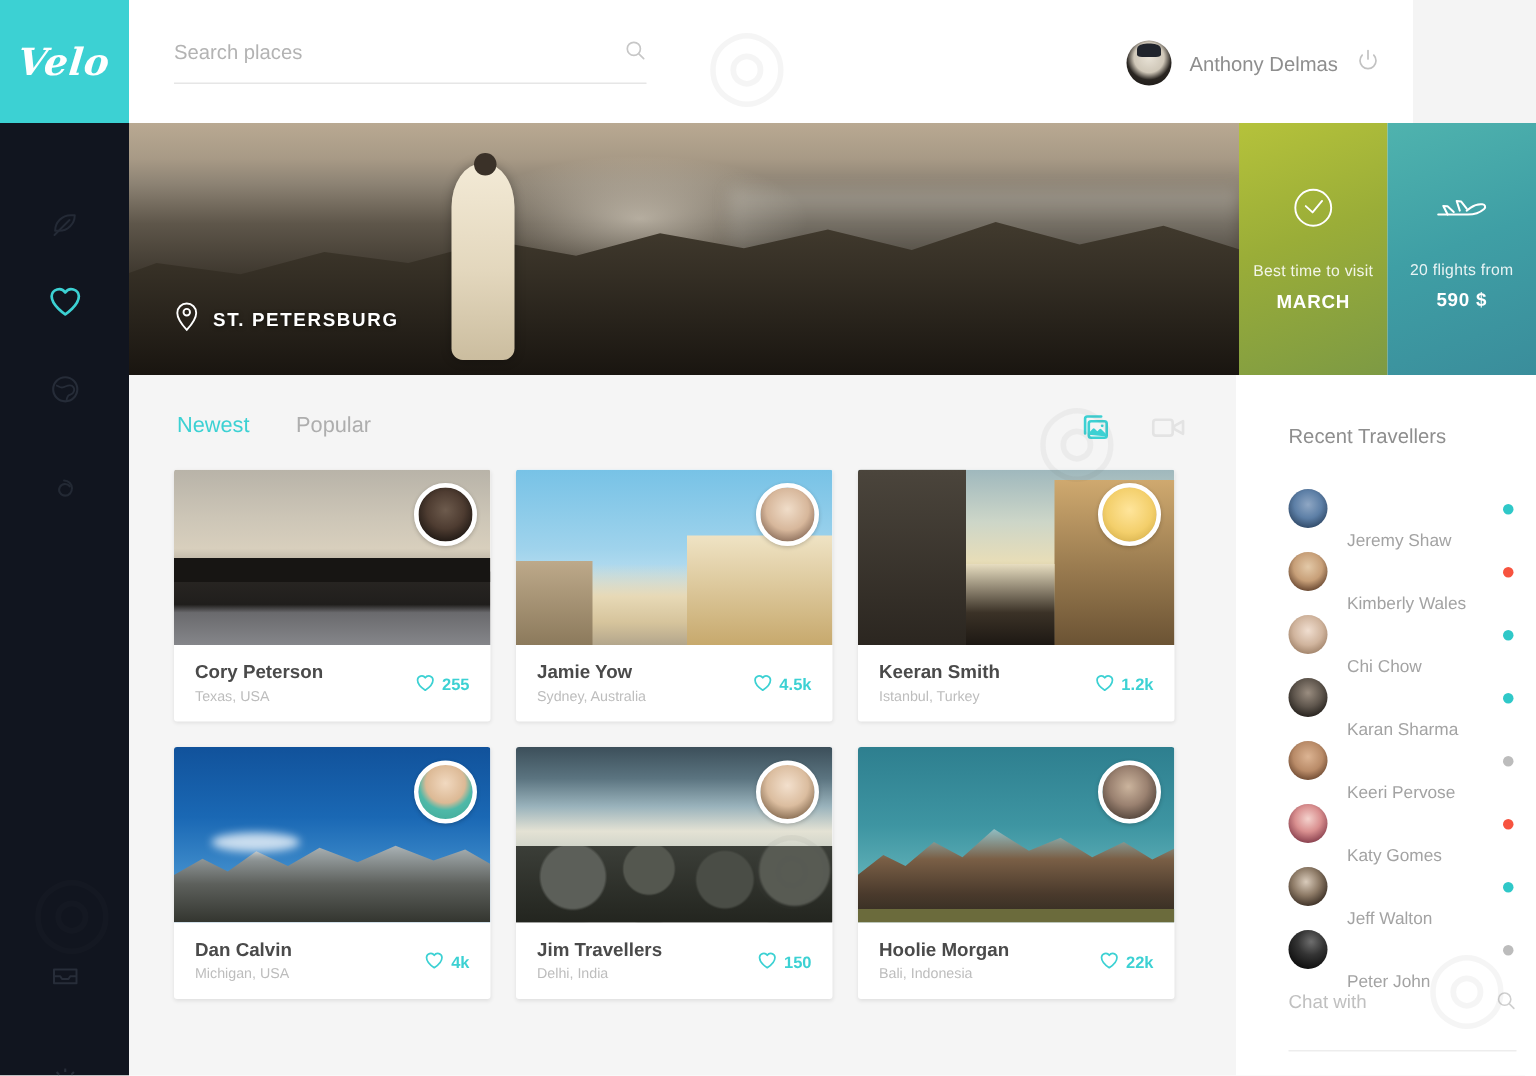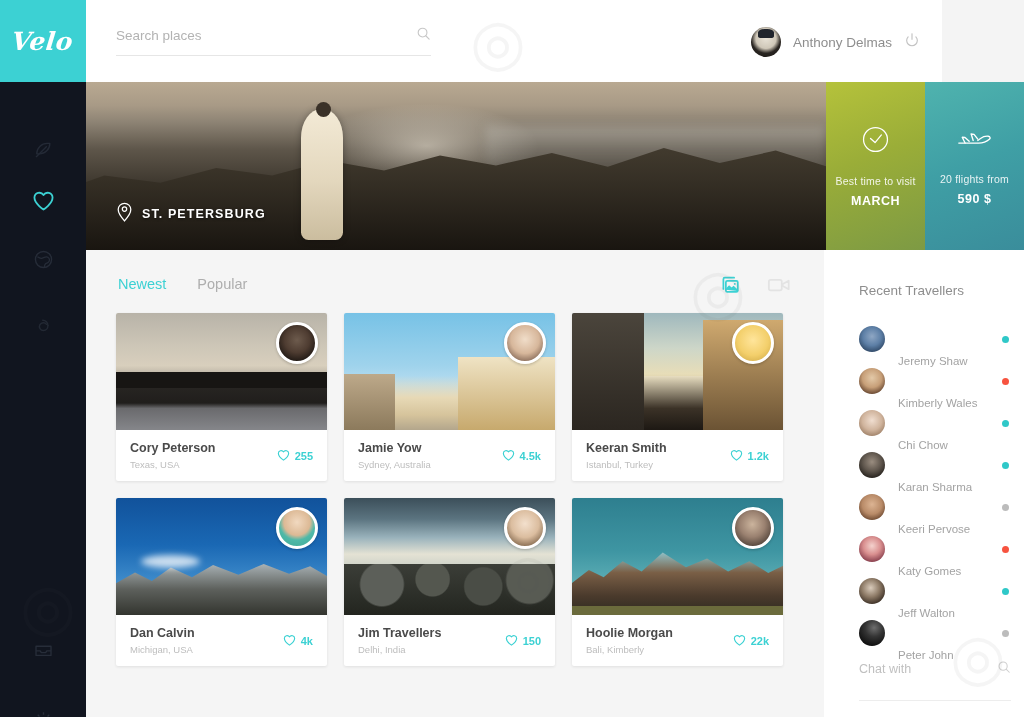--- a/index.html
+++ b/index.html
@@ -471,21 +471,21 @@
       <div class="card">
         <div class="card-photo">
           <div class="sky" style="background:linear-gradient(to bottom,#2e7f8f 0%,#3e95a2 45%,#63b3b9 78%,#8cc8c6 100%)"></div>
           <div class="land" style="height:62%;background:linear-gradient(to bottom,#cfe9ea 0%,#8fb9bd 16%,#7a5f46 42%,#4a3a2c 74%,#2e2a20 100%);
                clip-path:polygon(0% 56%,8% 38%,15% 48%,24% 26%,33% 40%,43% 14%,54% 34%,64% 22%,74% 40%,84% 26%,93% 42%,100% 32%,100% 100%,0% 100%)"></div>
           <div style="position:absolute;left:0;bottom:0;width:100%;height:8%;background:#6b6b3c"></div>
           <div class="card-av" style="background:radial-gradient(circle at 48% 40%,#cbb49d 0%,#9a8170 44%,#55463c 78%,#2d241f 100%)"></div>
         </div>
         <div class="card-body">
           <div class="card-name">Hoolie Morgan</div>
-          <div class="card-place">Bali, Kimberly</div>
+          <div class="card-place">Bali, Indonesia</div>
           <div class="card-likes">
             <span>
               <svg width="13" height="12" viewBox="0 0 24 22" fill="none" stroke="#3cd1d3" stroke-width="2.1" stroke-linecap="round" stroke-linejoin="round">
                 <path d="M12 20.5S2.5 14.3 2.5 7.9A5.2 5.2 0 0 1 12 5.2a5.2 5.2 0 0 1 9.5 2.7c0 6.4-9.5 12.6-9.5 12.6z"></path>
               </svg>
             </span>
             <span>22k</span>
           </div>
         </div>
       </div>

